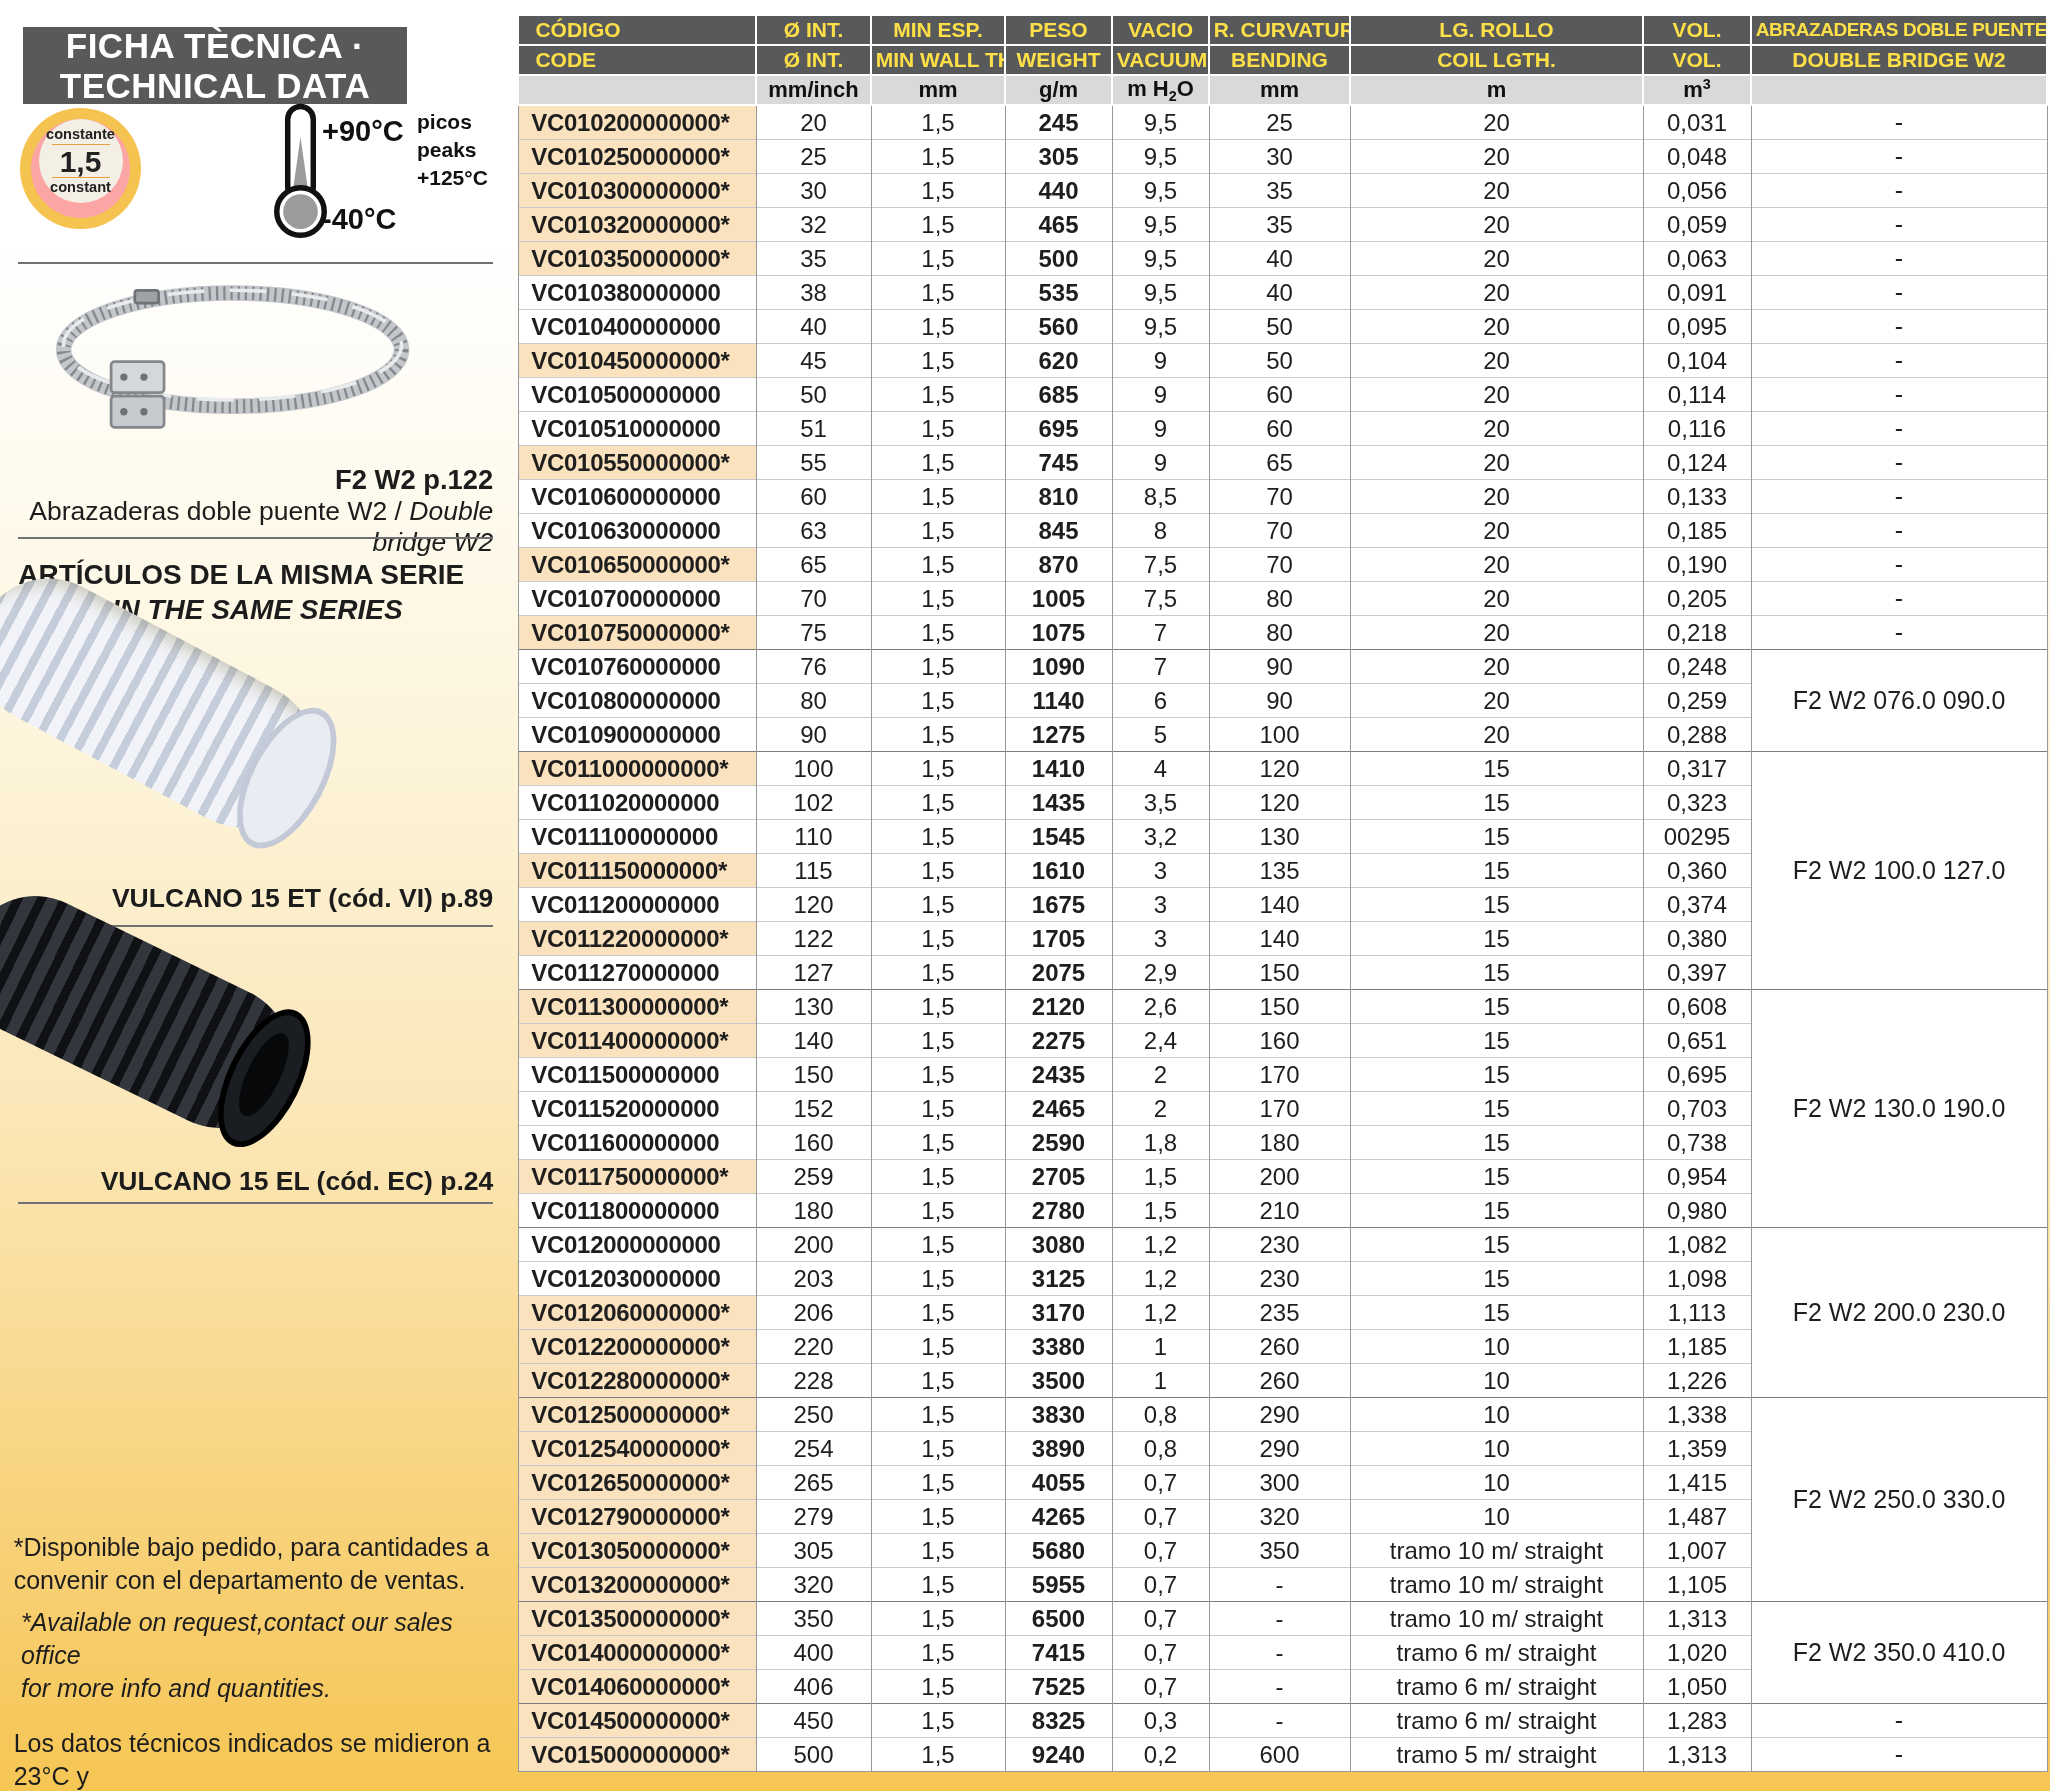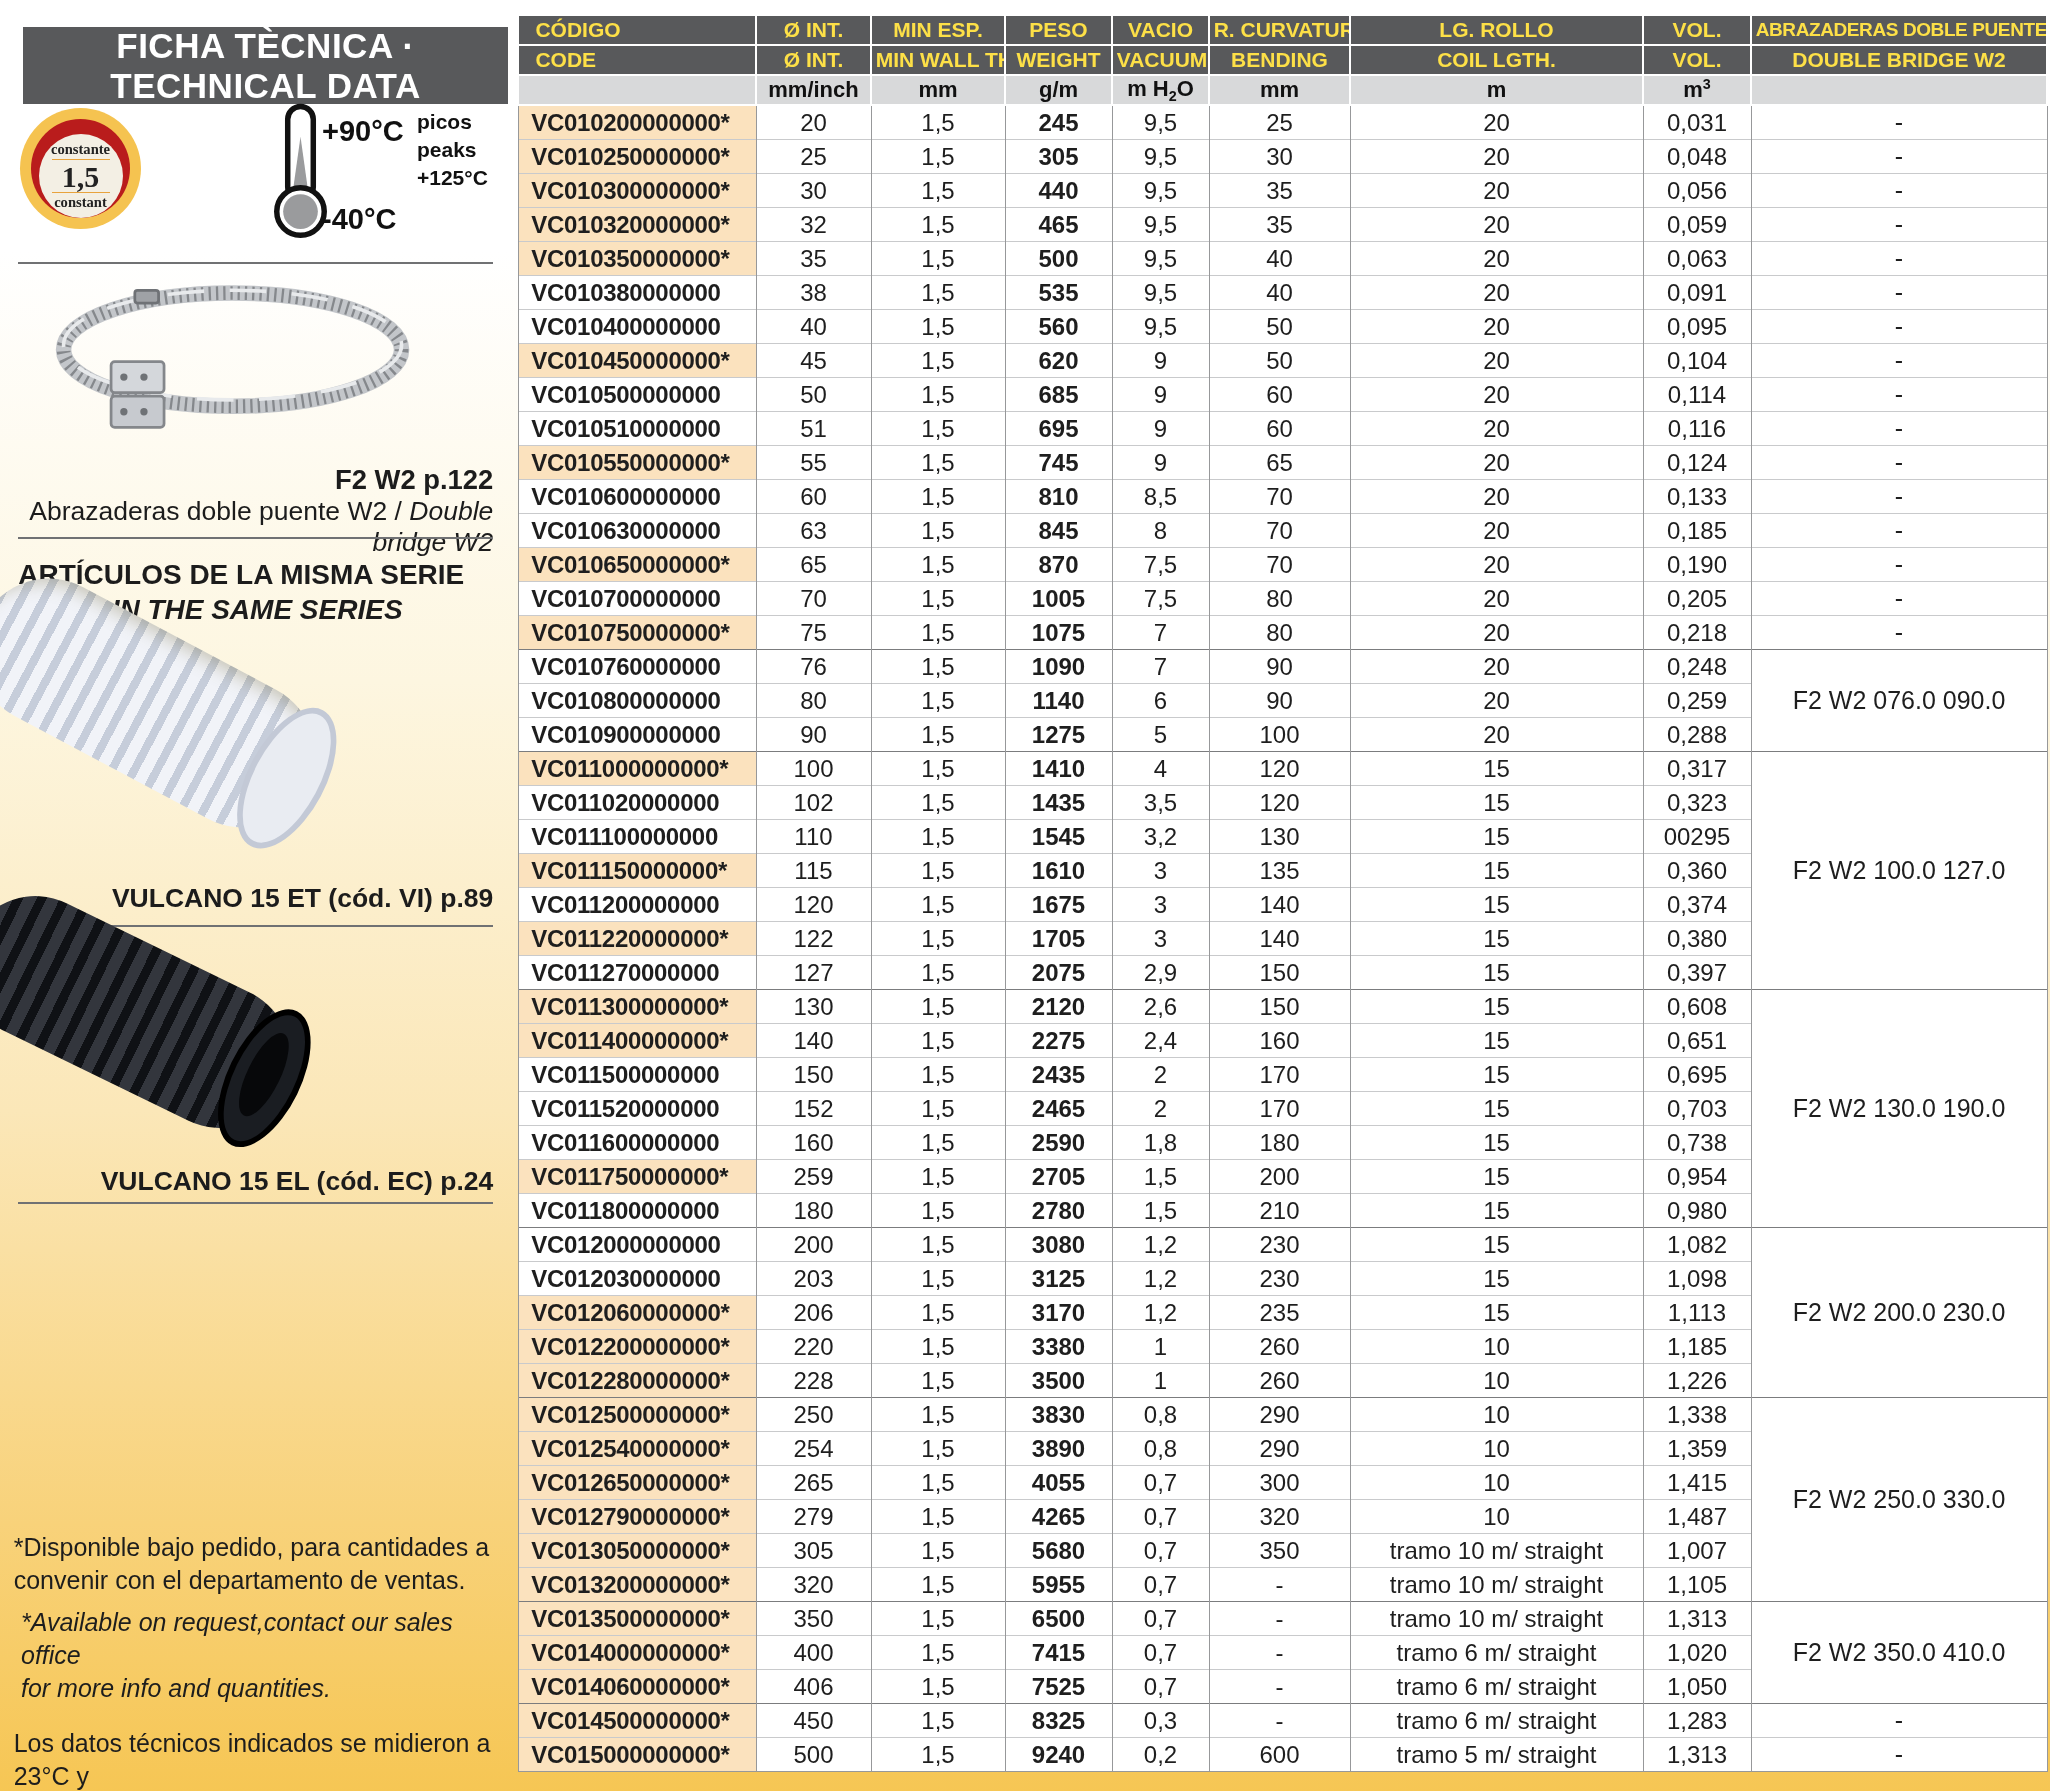--- a/index.html
+++ b/index.html
@@ -3,27 +3,27 @@
 <meta charset="utf-8">
 <style>
   html,body { margin:0; padding:0; }
   body { font-family:"Liberation Sans", sans-serif; }
   .page {
     position:relative; width:2050px; height:1792px; overflow:hidden;
     background:linear-gradient(180deg,#ffffff 0%,#ffffff 14%,#fdf6e0 38%,#fbe7b8 62%,#f8d27a 85%,#f6c654 100%);
   }
   
   .title-box {
-    position:absolute; left:23px; top:27.4px; width:485px; height:77px;
+    position:absolute; left:23px; top:27.4px; width:384px; height:77px;
     background:var(--header-bg,#58595B); color:#fff; display:flex; align-items:center; justify-content:center;
     font-size:35px; font-weight:700; letter-spacing:0.5px; text-align:center;
   }
   .badge { position:absolute; left:20px; top:108px; width:121px; height:121px; border-radius:50%;
     background:var(--badge-ring,#F5C350); display:flex; align-items:center; justify-content:center; }
-  .badge-inner1 { width:99px; height:99px; border-radius:50%; background:#b91c1c; display:flex; align-items:flex-end; justify-content:center;font-family:Liberation Serif, serif; }
+  .badge-inner1 { width:99px; height:99px; border-radius:50%; background:#fca5a5; display:flex; align-items:flex-start; justify-content:center; }
   .badge-inner2 { width:84px; height:84px; border-radius:50%; background:#F3EFE4; display:flex; flex-direction:column; align-items:center; justify-content:center; }
   .badge-small { font-size:14.6px; font-weight:700; color:#222; line-height:16.4px; }
   .badge-big { font-size:30px; font-weight:700; color:#222; line-height:31px; }
   .badge-hr { width:58px; border-top:1.8px solid #E8A33D; margin:0.9px 0; }
   .thermo { position:absolute; left:272px; top:102px; }
   .t-max { position:absolute; left:322px; top:115px; font-size:29px; font-weight:700; color:#111; }
   .t-peaks { position:absolute; left:417px; top:108px; font-size:21px; font-weight:700; color:#111; line-height:28px; }
   .t-min { position:absolute; left:322px; top:203px; font-size:29px; font-weight:700; color:#111; }
   .rule { position:absolute; left:18.3px; width:475px; border-top:2.7px solid var(--rule,#707173); }
   .clamp { position:absolute; left:27.4px; top:272px; }

